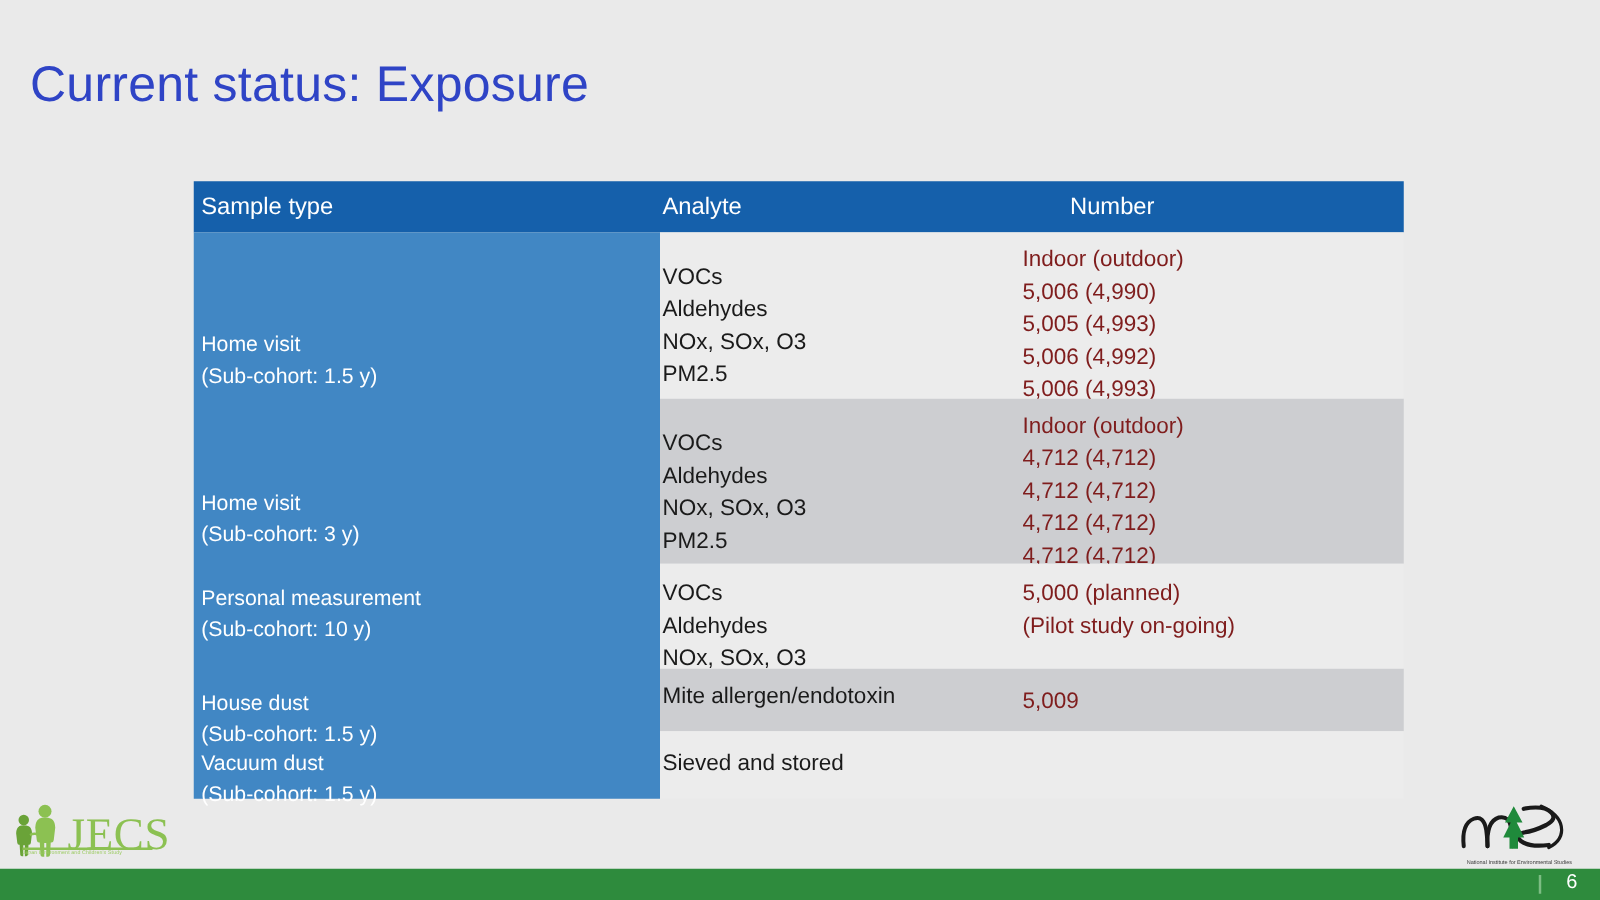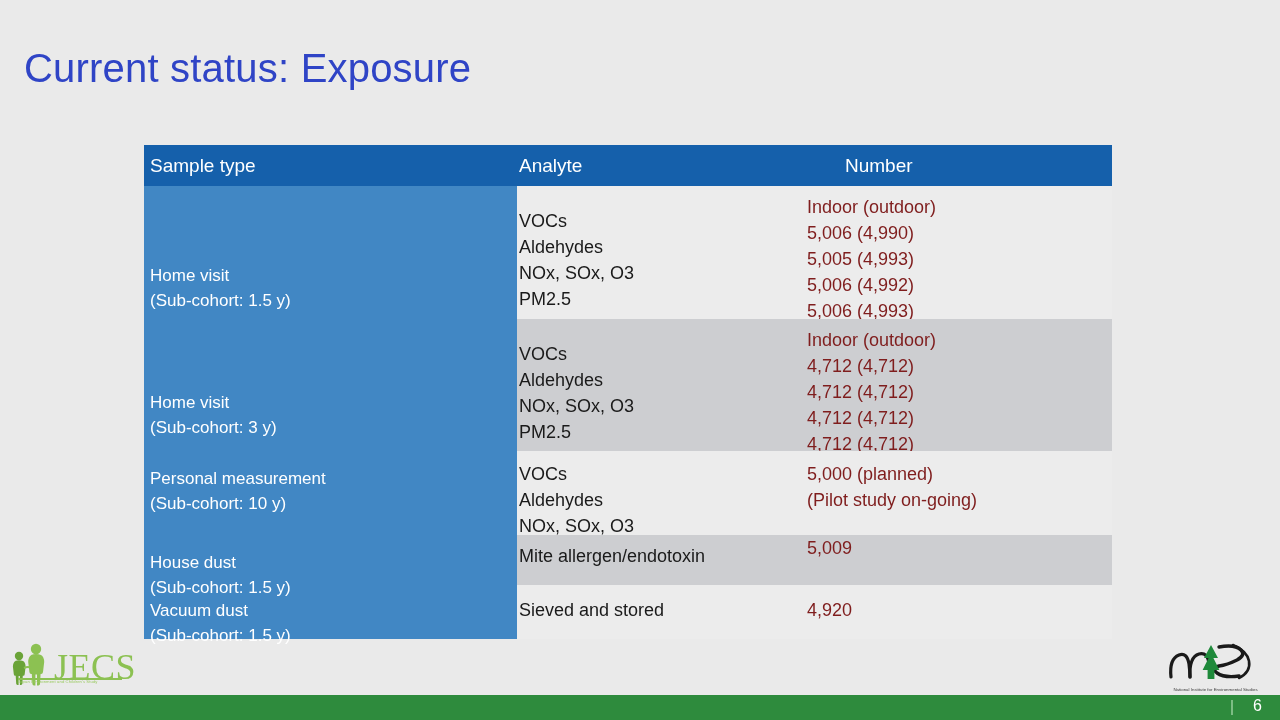--- a/index.html
+++ b/index.html
@@ -24,21 +24,21 @@
     font-size: 40px;
     font-weight: 400;
     color: #2f44c6;
     letter-spacing: 0.2px;
     white-space: nowrap;
   }
 
   
   #exposure-table {
     position: absolute;
-    left: 144px;
+    left: 155px;
     top: 145px;
     width: 968px;
   }
 
   .table-header {
     display: flex;
     height: 41px;
     background: #1560ab;
     align-items: center;
   }
@@ -260,30 +260,27 @@
           </div>
           <div class="cell-number" style="padding-top: 10px;">
             <span>5,000 (planned)</span>
             <span>(Pilot study on-going)</span>
           </div>
         </div>
         <div class="data-row shade" style="height: 50px;">
           <div class="cell-analyte" style="padding-top: 8px;">
             <span>Mite allergen/endotoxin</span>
           </div>
-          <div class="cell-number" style="">
+          <div class="cell-number" style="padding-top: 12px;">
             <span>5,009</span>
           </div>
         </div>
         <div class="data-row light" style="height: 54px;">
           <div class="cell-analyte" style="padding-top: 12px;">
             <span>Sieved and stored</span>
-          </div>
-          <div class="cell-number" style="padding-top: 12px;">
-            <span>4,920</span>
           </div>
         </div>
       </div>
 
   </div>
 </div>
 
 <div id="jecs-logo">
   <svg width="44" height="44" viewBox="0 0 44 44">
 

